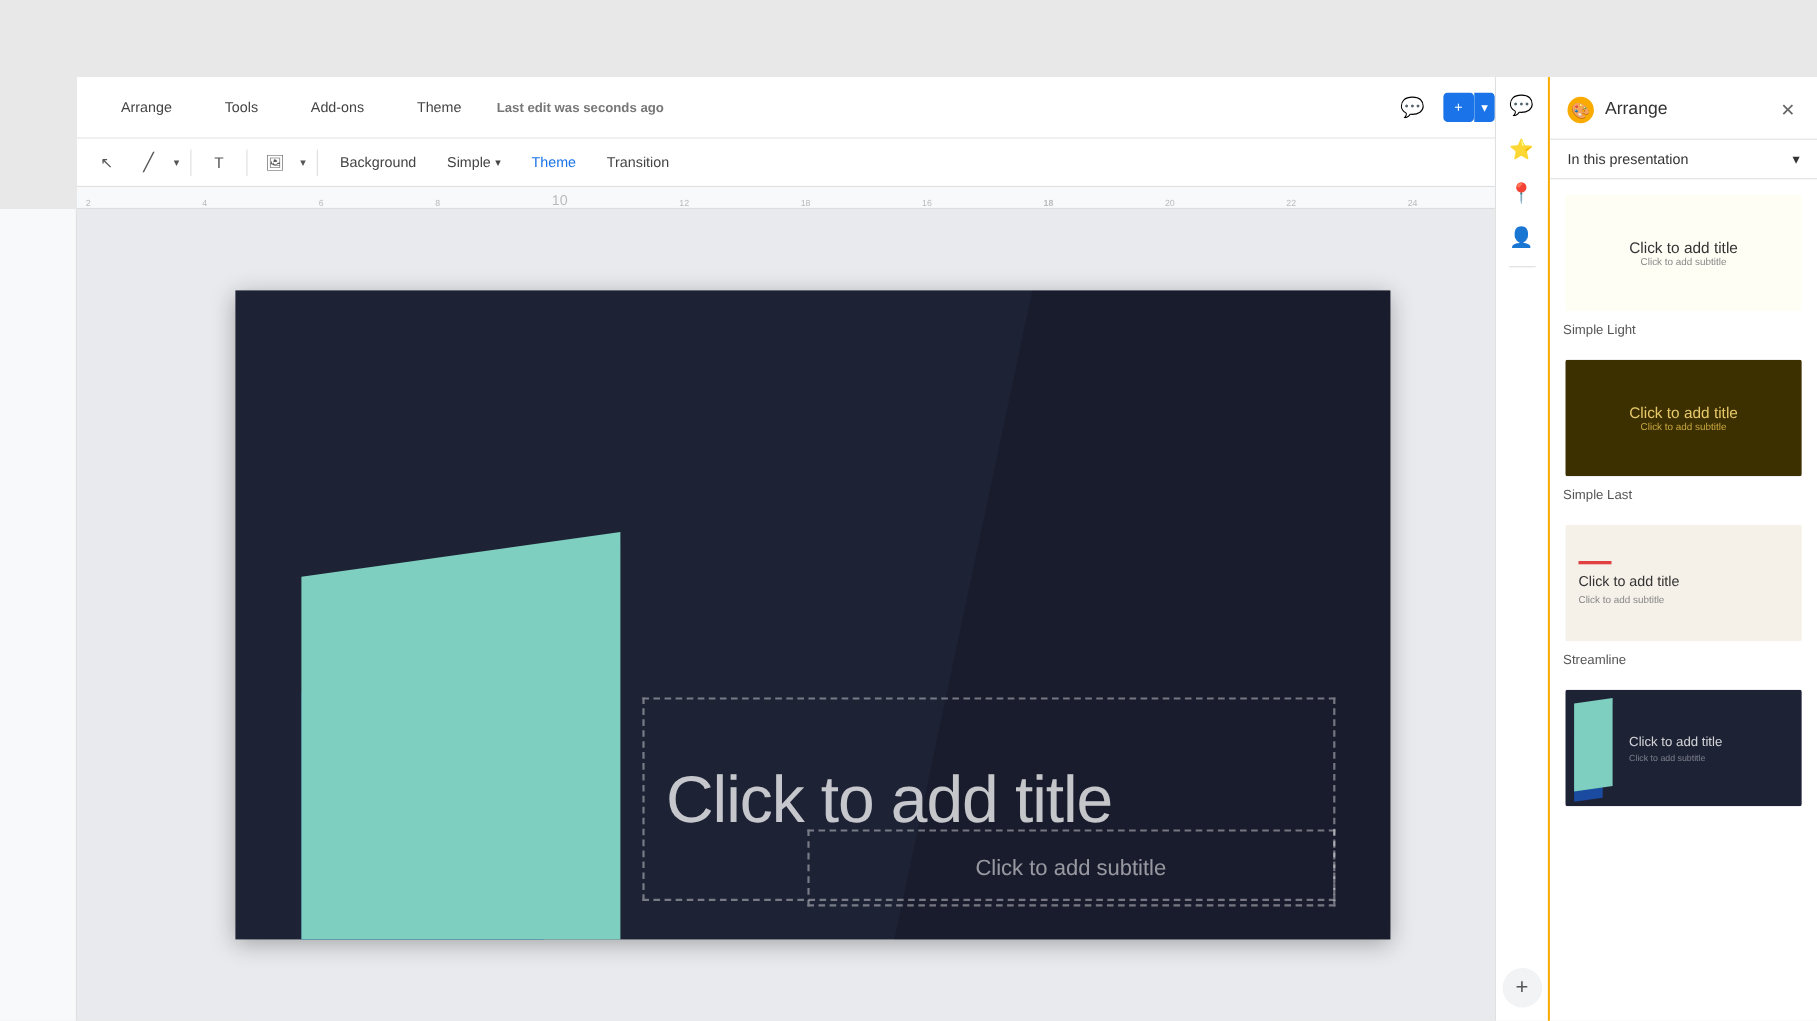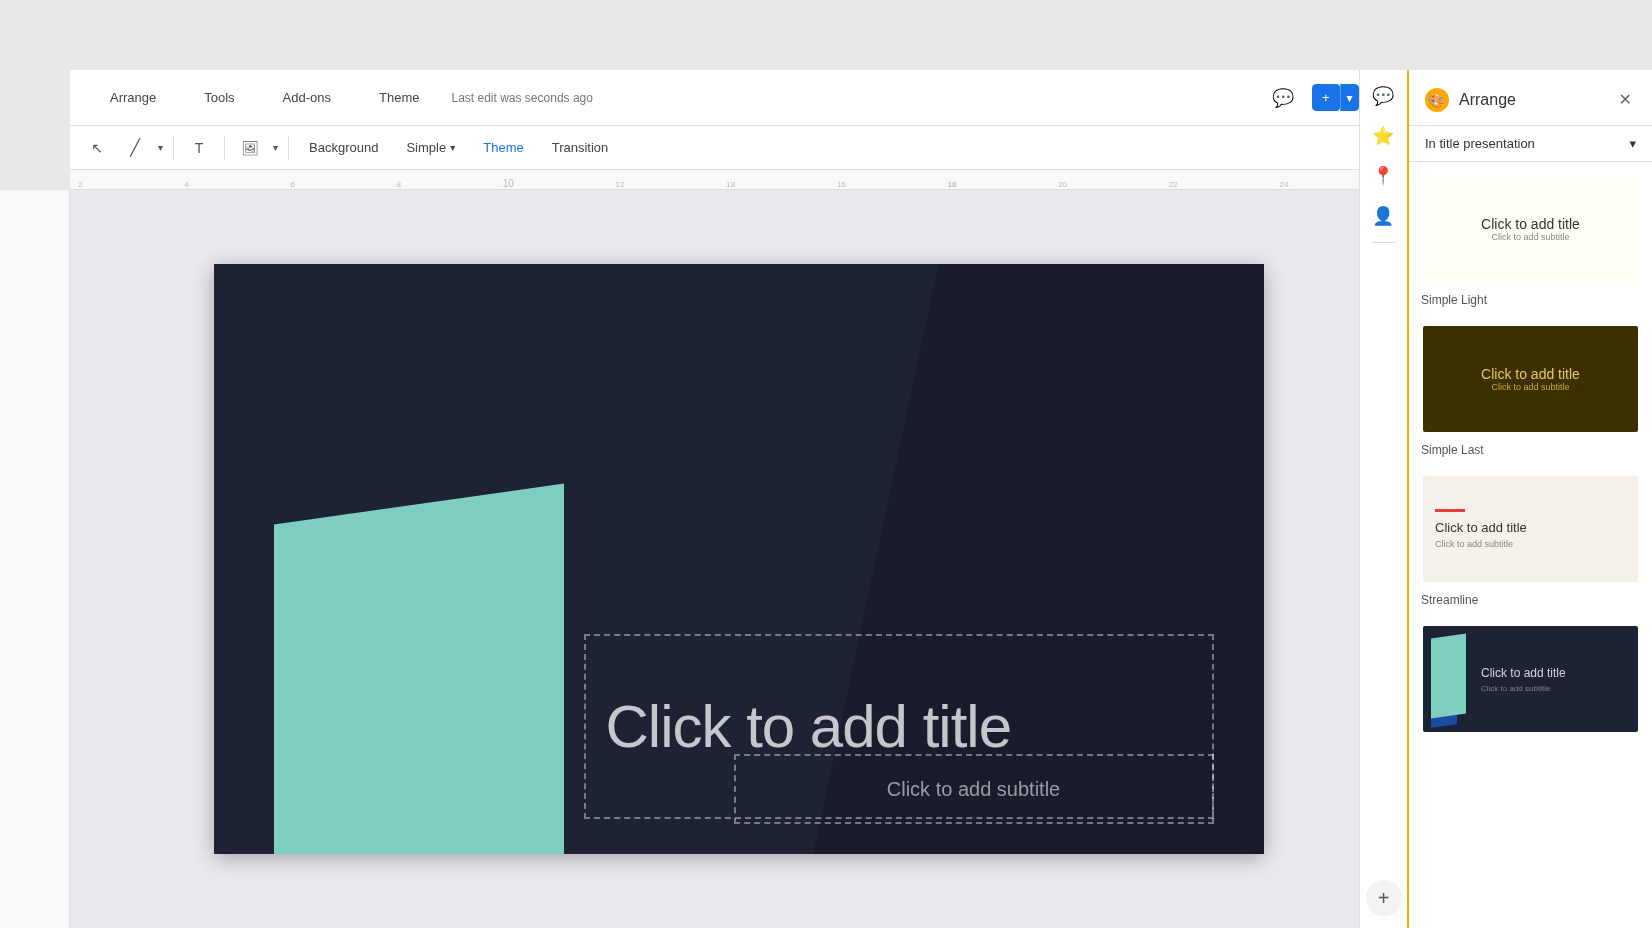--- a/index.html
+++ b/index.html
@@ -38,20 +38,21 @@
       padding: 4px 8px;
       border-radius: 4px;
       margin-left: 16px;
     }
 
     .last-edit {
       font-size: 12px;
       color: #777;
       margin-left: 8px;
       cursor: pointer;
+      font-weight: bold;
     }
 
     .top-right {
       margin-left: auto;
       display: flex;
       align-items: center;
       gap: 10px;
     }
 
     .icon-btn {
@@ -670,21 +671,21 @@
 </div>
 
 <div class="ruler">
   <div class="ruler-content">
     <div style="display:flex;width:100%;align-items:flex-end;padding:0 8px;">
       <div style="display:flex;width:100%;justify-content:space-between;align-items:flex-end;">
         <span style="font-size:8px;color:#bbb;">2</span>
         <span style="font-size:8px;color:#bbb;">4</span>
         <span style="font-size:8px;color:#bbb;">6</span>
         <span style="font-size:8px;color:#bbb;">8</span>
-        <span style="font-size:10px;color:#bbb;">10</span>
+        <span style="font-size:13px;color:#bbb;">10</span>
         <span style="font-size:8px;color:#bbb;">12</span>
         <span style="font-size:8px;color:#bbb;">18</span>
         <span style="font-size:8px;color:#bbb;">16</span>
         <span style="font-size:8px;color:#bbb;font-weight:bold;">18</span>
         <span style="font-size:8px;color:#bbb;">20</span>
         <span style="font-size:8px;color:#bbb;">22</span>
         <span style="font-size:8px;color:#bbb;">24</span>
         <span style="font-size:8px;color:#bbb;">25</span>
       </div>
     </div>
@@ -715,21 +716,21 @@
     <div class="themes-icon">
       <span>🎨</span>
     </div>
     <span class="themes-title">Arrange</span>
     <button class="close-btn">
       <span>✕</span>
     </button>
   </div>
 
   <div class="in-this-pres">
-    <span>In title presentation</span>
+    <span>In this presentation</span>
     <span>▾</span>
   </div>
 
   <div class="themes-list">
 
     <div class="theme-item">
       <div class="theme-thumb">
         <div class="thumb-simple-light">
           <span class="t-title">Click to add title</span>
           <span class="t-sub">Click to add subtitle</span>

